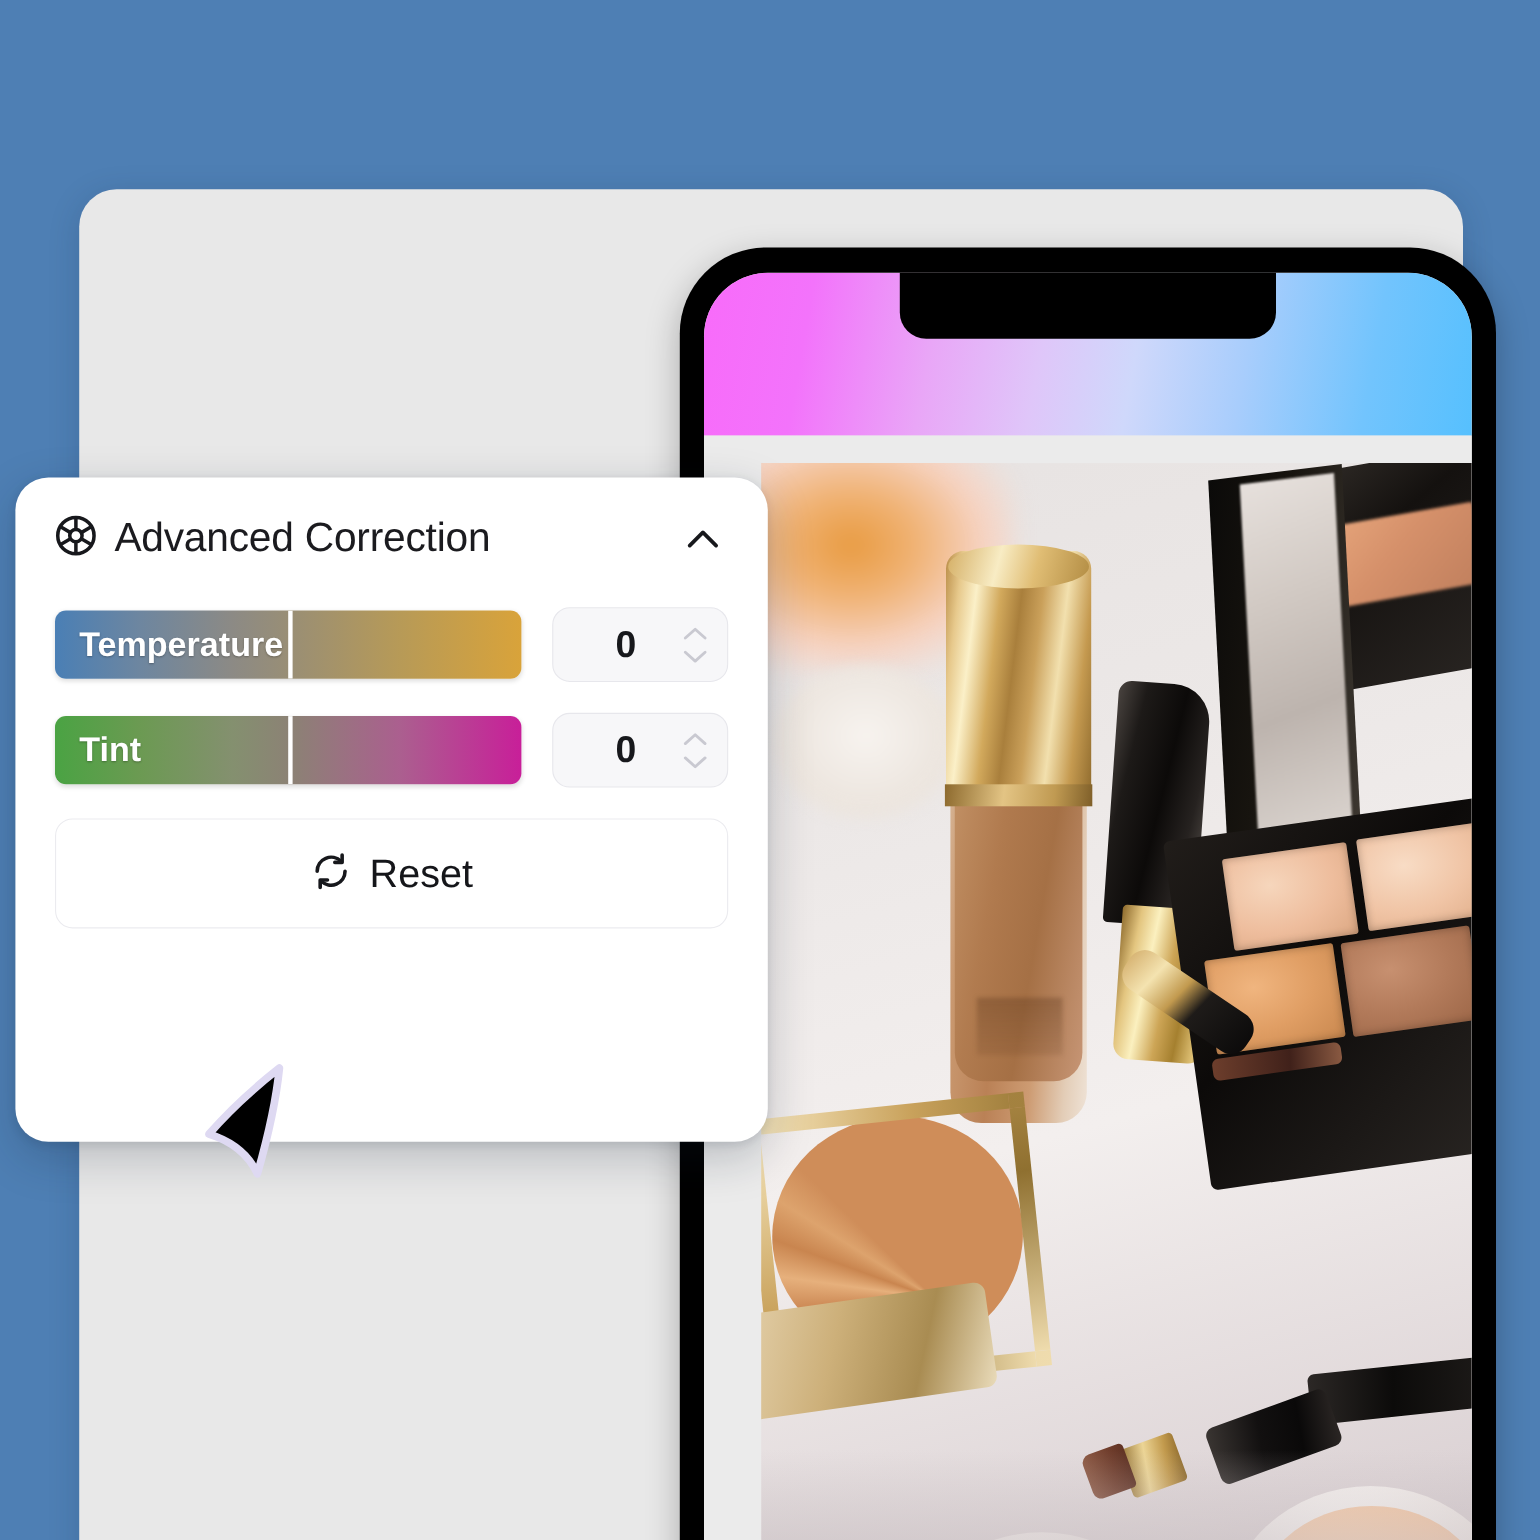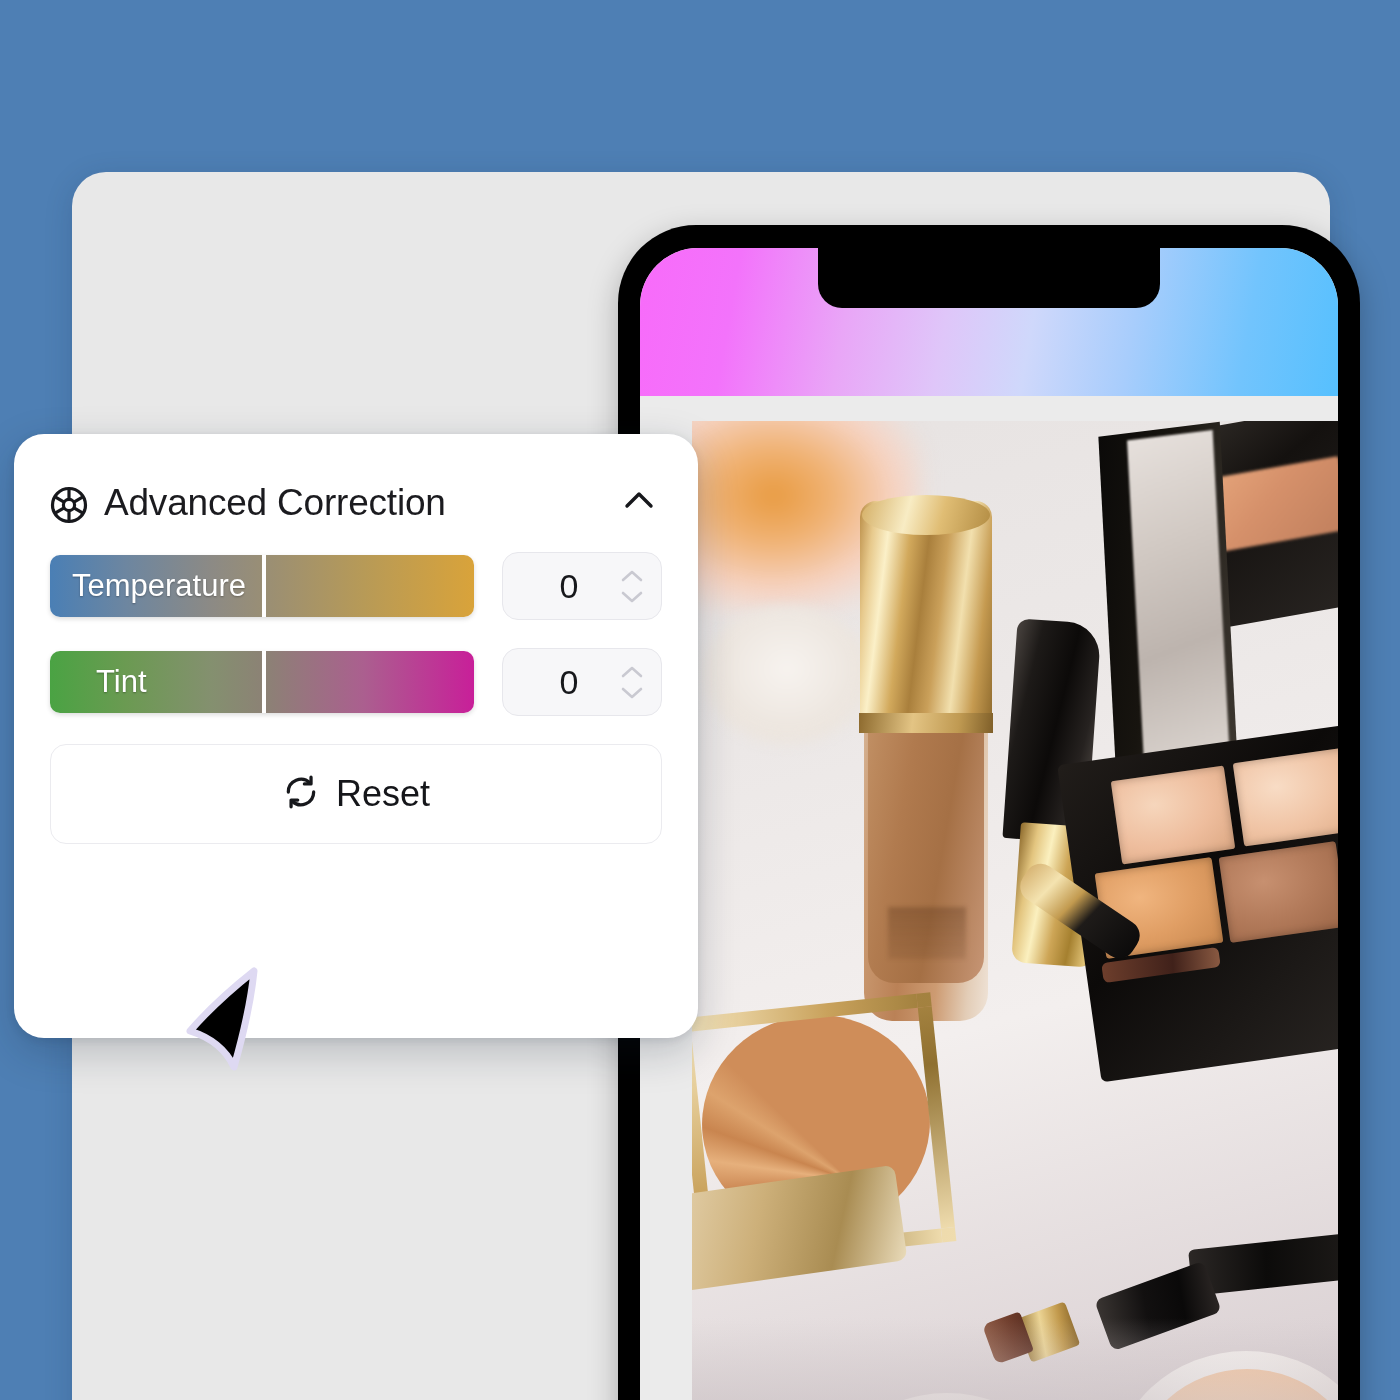--- a/index.html
+++ b/index.html
@@ -278,21 +278,21 @@
   .panel {
     position: absolute;
     left: 14px; top: 434px;
     width: 684px; height: 604px;
     background: #fff;
     border-radius: 30px;
     box-shadow: 0 14px 42px rgba(20,30,50,.22), 0 2px 8px rgba(20,30,50,.10);
     padding: 34px 36px 0 36px;
   }
   .panel-header {
-    display: flex; align-items: flex-end;
+    display: flex; align-items: flex-start;
     height: 56px;
   }
   .wheel-icon { width: 38px; height: 38px; flex: 0 0 38px; margin-right: 16px; }
   .panel-title {
     font-size: 37px; font-weight: 400;
     color: #1b1b1f; letter-spacing: -.2px;
     white-space: nowrap;
   }
   .chevron-btn {
     margin-left: auto;
@@ -314,40 +314,40 @@
     background: #fce1fb;
     color: #ee18e2;
     font-weight: 700;
   }
 
   
   .slider-row {
     display: flex; align-items: center;
     margin-top: 28px;
     gap: 28px;
+    font-weight: bold;
   }
   .slider {
     position: relative;
     flex: 1 1 auto;
     height: 62px;
     border-radius: 10px;
     overflow: hidden;
     display: flex; align-items: center;
     box-shadow: 0 2px 5px rgba(0,0,0,.14);
   }
   .slider-temp {
     background: linear-gradient(90deg,
         #4a7fb5 0%, #6d86a0 18%, #8c8a85 38%,
         #9b8f73 52%, #b79a57 74%, #d9a33a 100%);
   }
   .slider-tint {
     background: linear-gradient(90deg,
         #4aa343 0%, #6b9a52 18%, #84906f 38%,
         #8d8076 52%, #ab5f8f 74%, #c81f99 100%);
-    padding-left: 24px;
   }
   .slider-label {
     position: relative; z-index: 2;
     color: #fff;
     font-size: 31px;
     padding-left: 22px;
     text-shadow: 0 1px 2px rgba(0,0,0,.30);
     white-space: nowrap;
   }
   .slider-handle {

